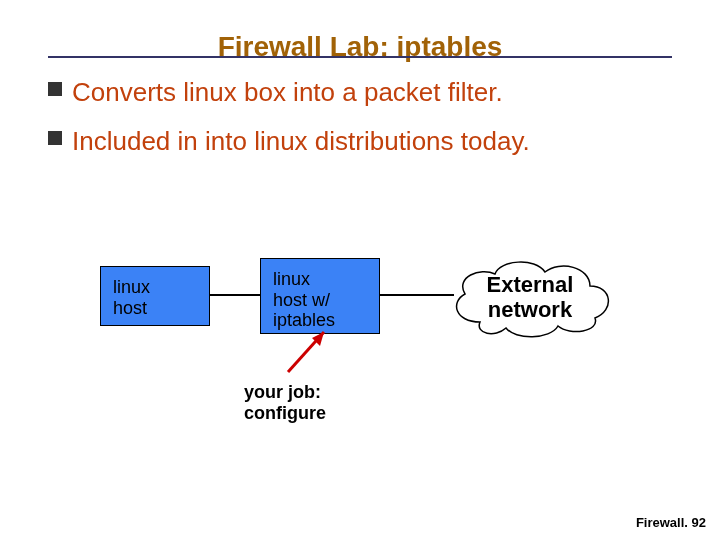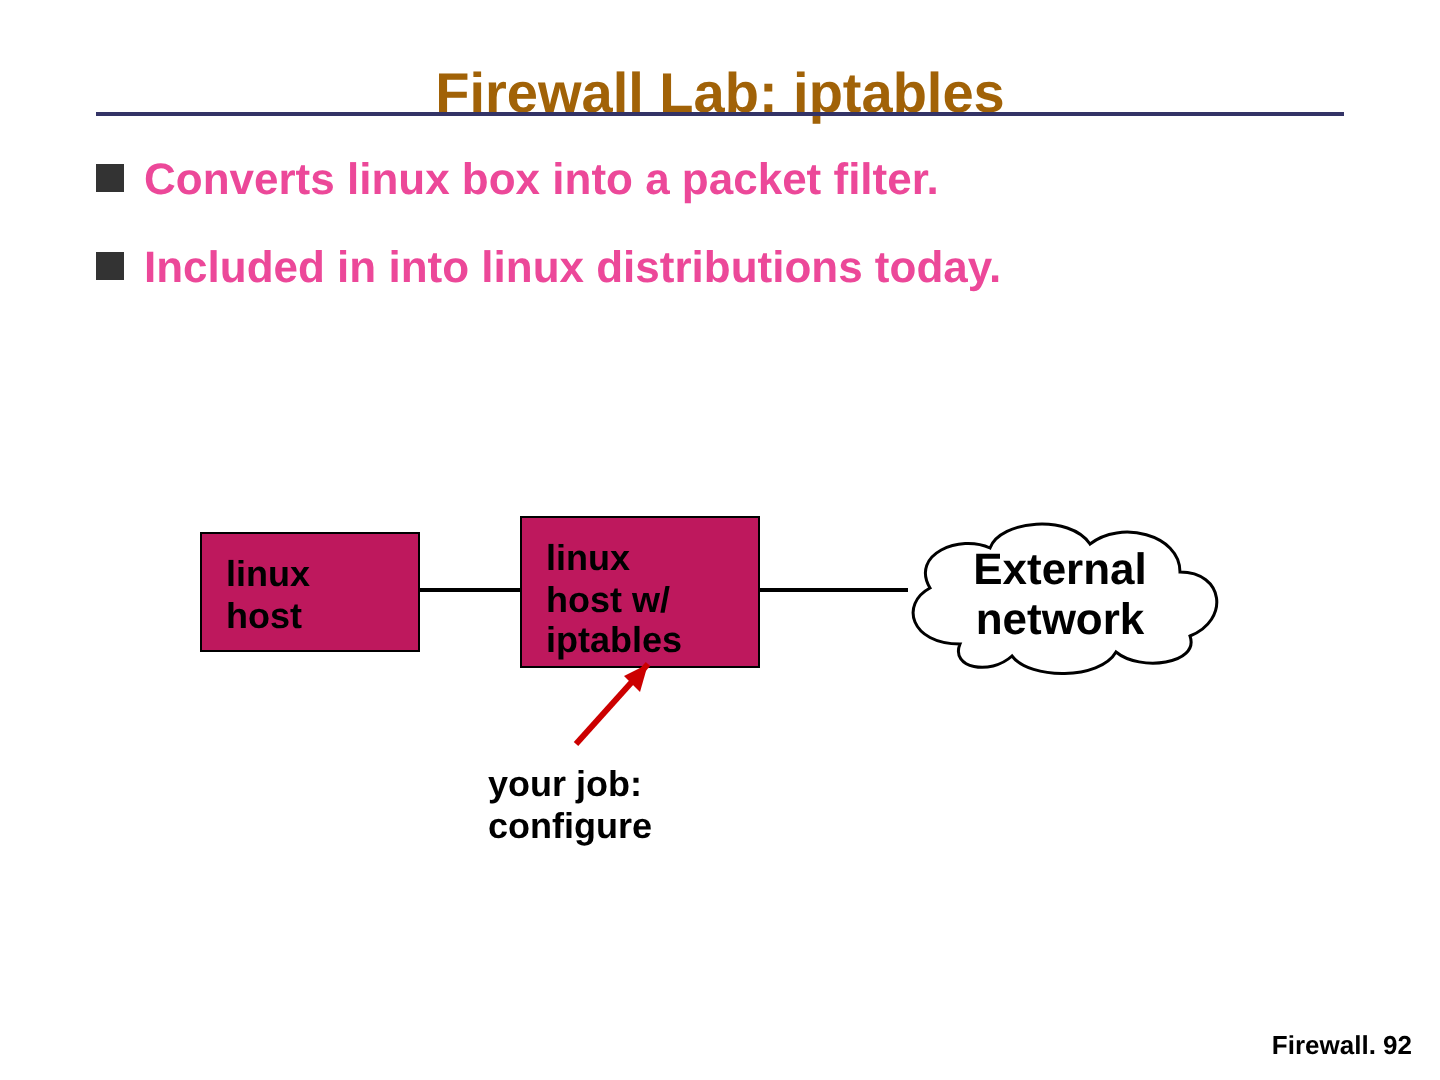--- a/index.html
+++ b/index.html
@@ -48,39 +48,39 @@
   }
   .bullet-marker {
     width: 14px;
     height: 14px;
     background: #333333;
     flex: 0 0 14px;
     margin-top: 6px;
     margin-right: 10px;
   }
   .bullet-text {
-    font-size: 22px;
-    font-weight: bold;
-    color: #ec4899;
+    font-size: 26px;
+    font-weight: normal;
+    color: #c2410c;
     line-height: 1.25;
   }
   .diagram {
     position: absolute;
     left: 100px;
     top: 240px;
     width: 560px;
     height: 120px;
   }
   .box {
     position: absolute;
     border: 1px solid #000;
-    background: #be185d;
+    background: #3b82f6;
     padding: 10px 12px;
     font-size: 18px;
-    font-weight: bold;
+    font-weight: normal;
     line-height: 1.15;
   }
   .box1 { left: 0; top: 26px; width: 110px; height: 60px; }
   .box2 { left: 160px; top: 18px; width: 120px; height: 76px; }
   .cloud {
     position: absolute;
     left: 340px;
     top: 12px;
     width: 180px;
     height: 90px;

